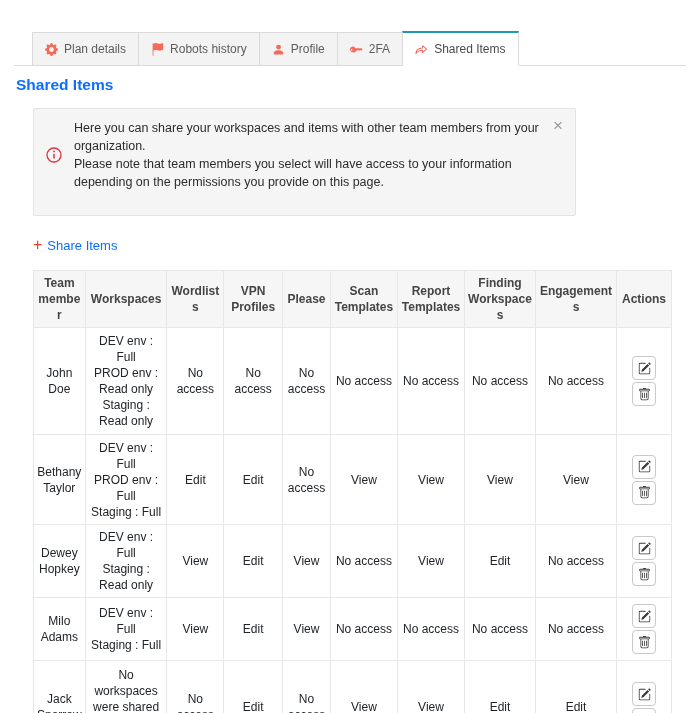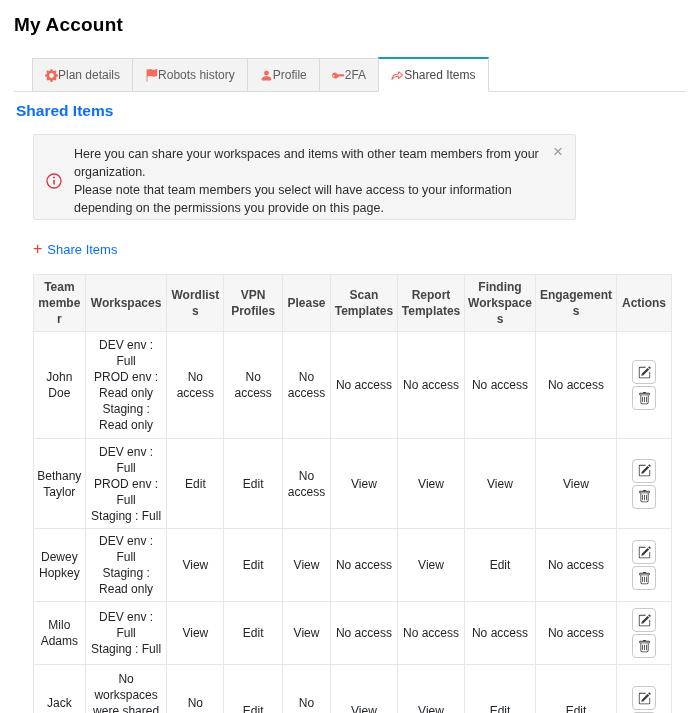--- a/index.html
+++ b/index.html
@@ -18,21 +18,21 @@
     margin:4px 0 0 0; letter-spacing:.2px;
   }
 
   
   .tabbar {
     display:flex; align-items:flex-end;
     margin-top:21px; padding-left:18px;
     border-bottom:1px solid #dedede;
   }
   .tab {
-    display:flex; align-items:center; 
+    display:flex; align-items:center; gap:6px;
     height:16px; padding:16px 12px;
     background:#f3f3f3;
     border:1px solid #dadada;
     margin-bottom:-1px; margin-right:-1px;
     font-size:12px; color:#5d5d5d;
     cursor:pointer; white-space:nowrap;
   }
   .tab.active {
     background:#ffffff;
     border-top:2px solid #1b99ad;
@@ -49,21 +49,21 @@
   }
 
   
   .info-box {
     position:relative;
     display:flex; align-items:center; gap:12px;
     margin:14px 0 0 19px; width:543px;
     background:#f5f5f5;
     border:1px solid #e3e3e3;
     border-radius:2px;
-    padding:10px 34px 2px 12px;
+    padding:10px 34px 24px 12px;
   }
   .info-icon svg { width:16px; height:16px; display:block; }
   .info-text { font-size:12.5px; line-height:18px; color:#2c2c2c; }
   .info-close {
     position:absolute; top:6px; right:10px;
     color:#9a9a9a; font-size:17px; line-height:1;
     cursor:pointer; background:none; border:none; padding:2px;
     font-family:"Liberation Sans", sans-serif;
   }
 
@@ -100,21 +100,20 @@
     display:flex; align-items:center; justify-content:center;
     margin:2px auto; padding:0;
   }
   .action-btn svg { width:13px; height:13px; fill:#3a3a3a; display:block; }
 </style>
 </head>
 <body>
 
 <div class="page">
 
-  <h1 class="page-title">My Account</h1>
 
   
   <div class="tabbar">
     <div class="tab">
       <span>
           <svg viewBox="0 0 16 16">
             <path class="fillicon" fill="#f56a5b" d="M9.405 1.05c-.413-1.4-2.397-1.4-2.81 0l-.1.34a1.464 1.464 0 0 1-2.105.872l-.31-.17c-1.283-.698-2.686.705-1.987 1.987l.169.311c.446.82.023 1.841-.872 2.105l-.34.1c-1.4.413-1.4 2.397 0 2.81l.34.1a1.464 1.464 0 0 1 .872 2.105l-.17.31c-.698 1.283.705 2.686 1.987 1.987l.311-.169a1.464 1.464 0 0 1 2.105.872l.1.34c.413 1.4 2.397 1.4 2.81 0l.1-.34a1.464 1.464 0 0 1 2.105-.872l.31.17c1.283.698 2.686-.705 1.987-1.987l-.169-.311a1.464 1.464 0 0 1 .872-2.105l.34-.1c1.4-.413 1.4-2.397 0-2.81l-.34-.1a1.464 1.464 0 0 1-.872-2.105l.17-.31c.698-1.283-.705-2.686-1.987-1.987l-.311.169a1.464 1.464 0 0 1-2.105-.872l-.1-.34zM8 10.93a2.929 2.929 0 1 1 0-5.86 2.929 2.929 0 0 1 0 5.86z"></path>
           </svg>
         </span>
       <span>Plan details</span>

